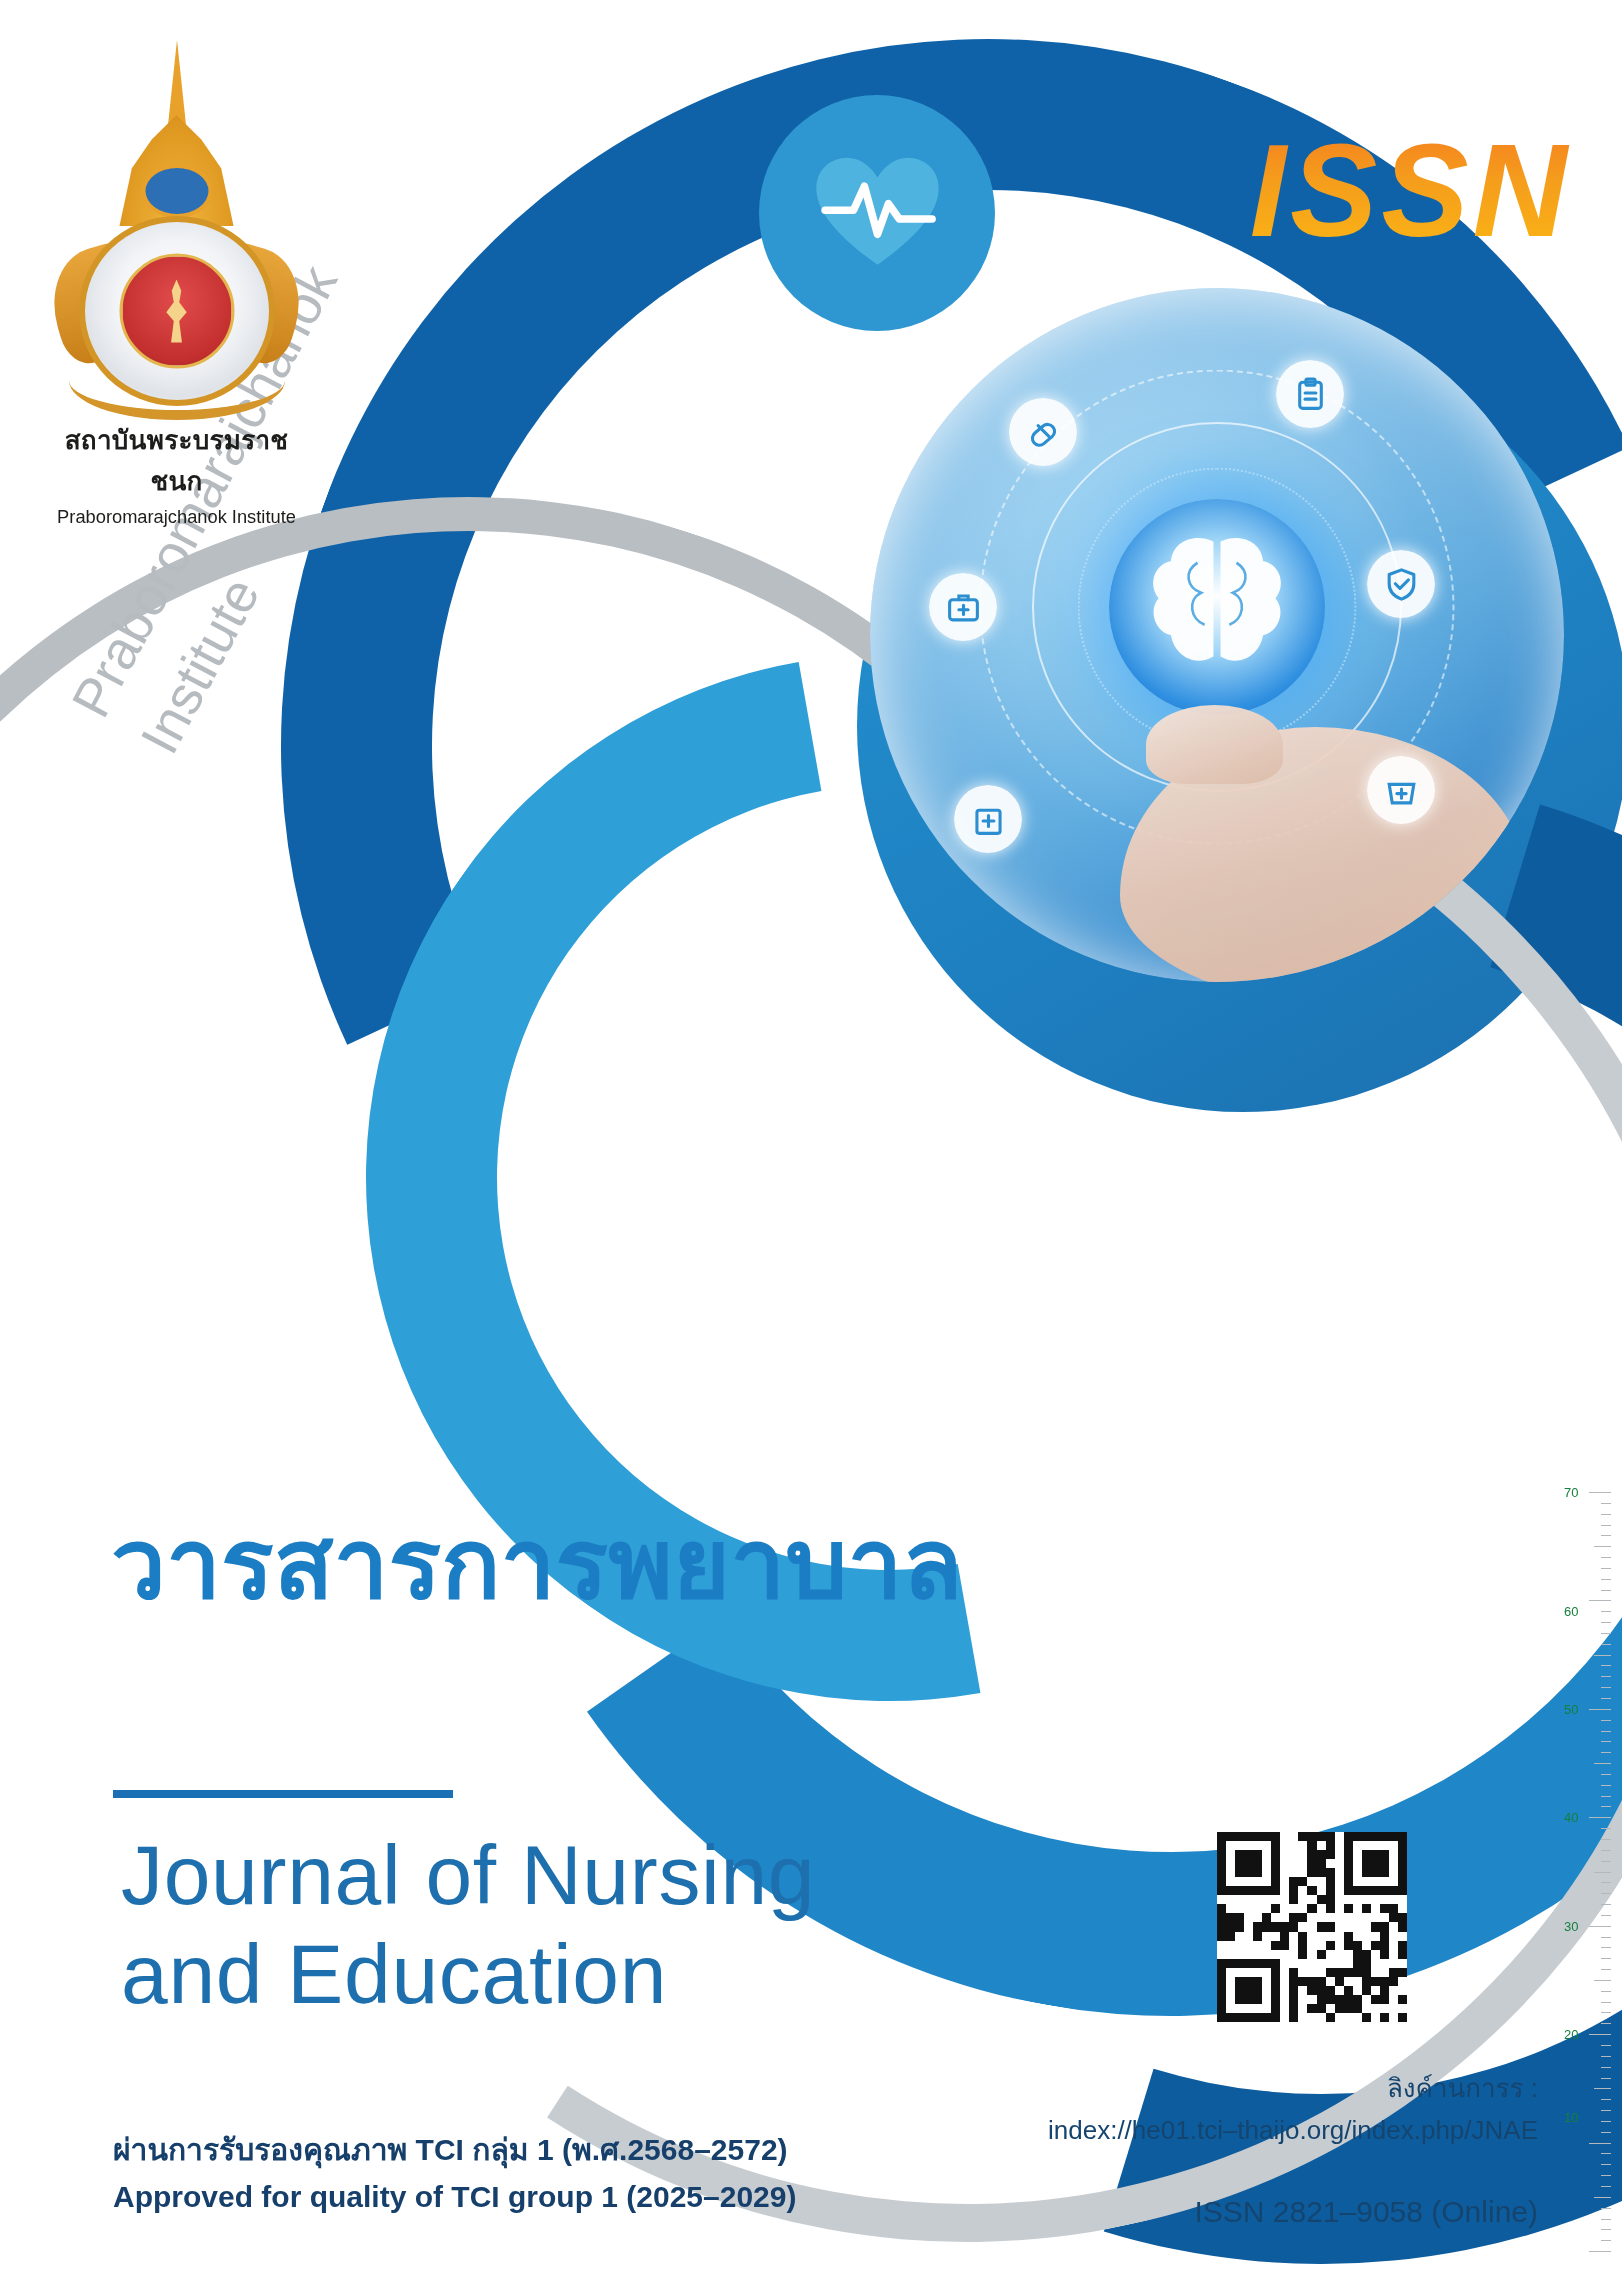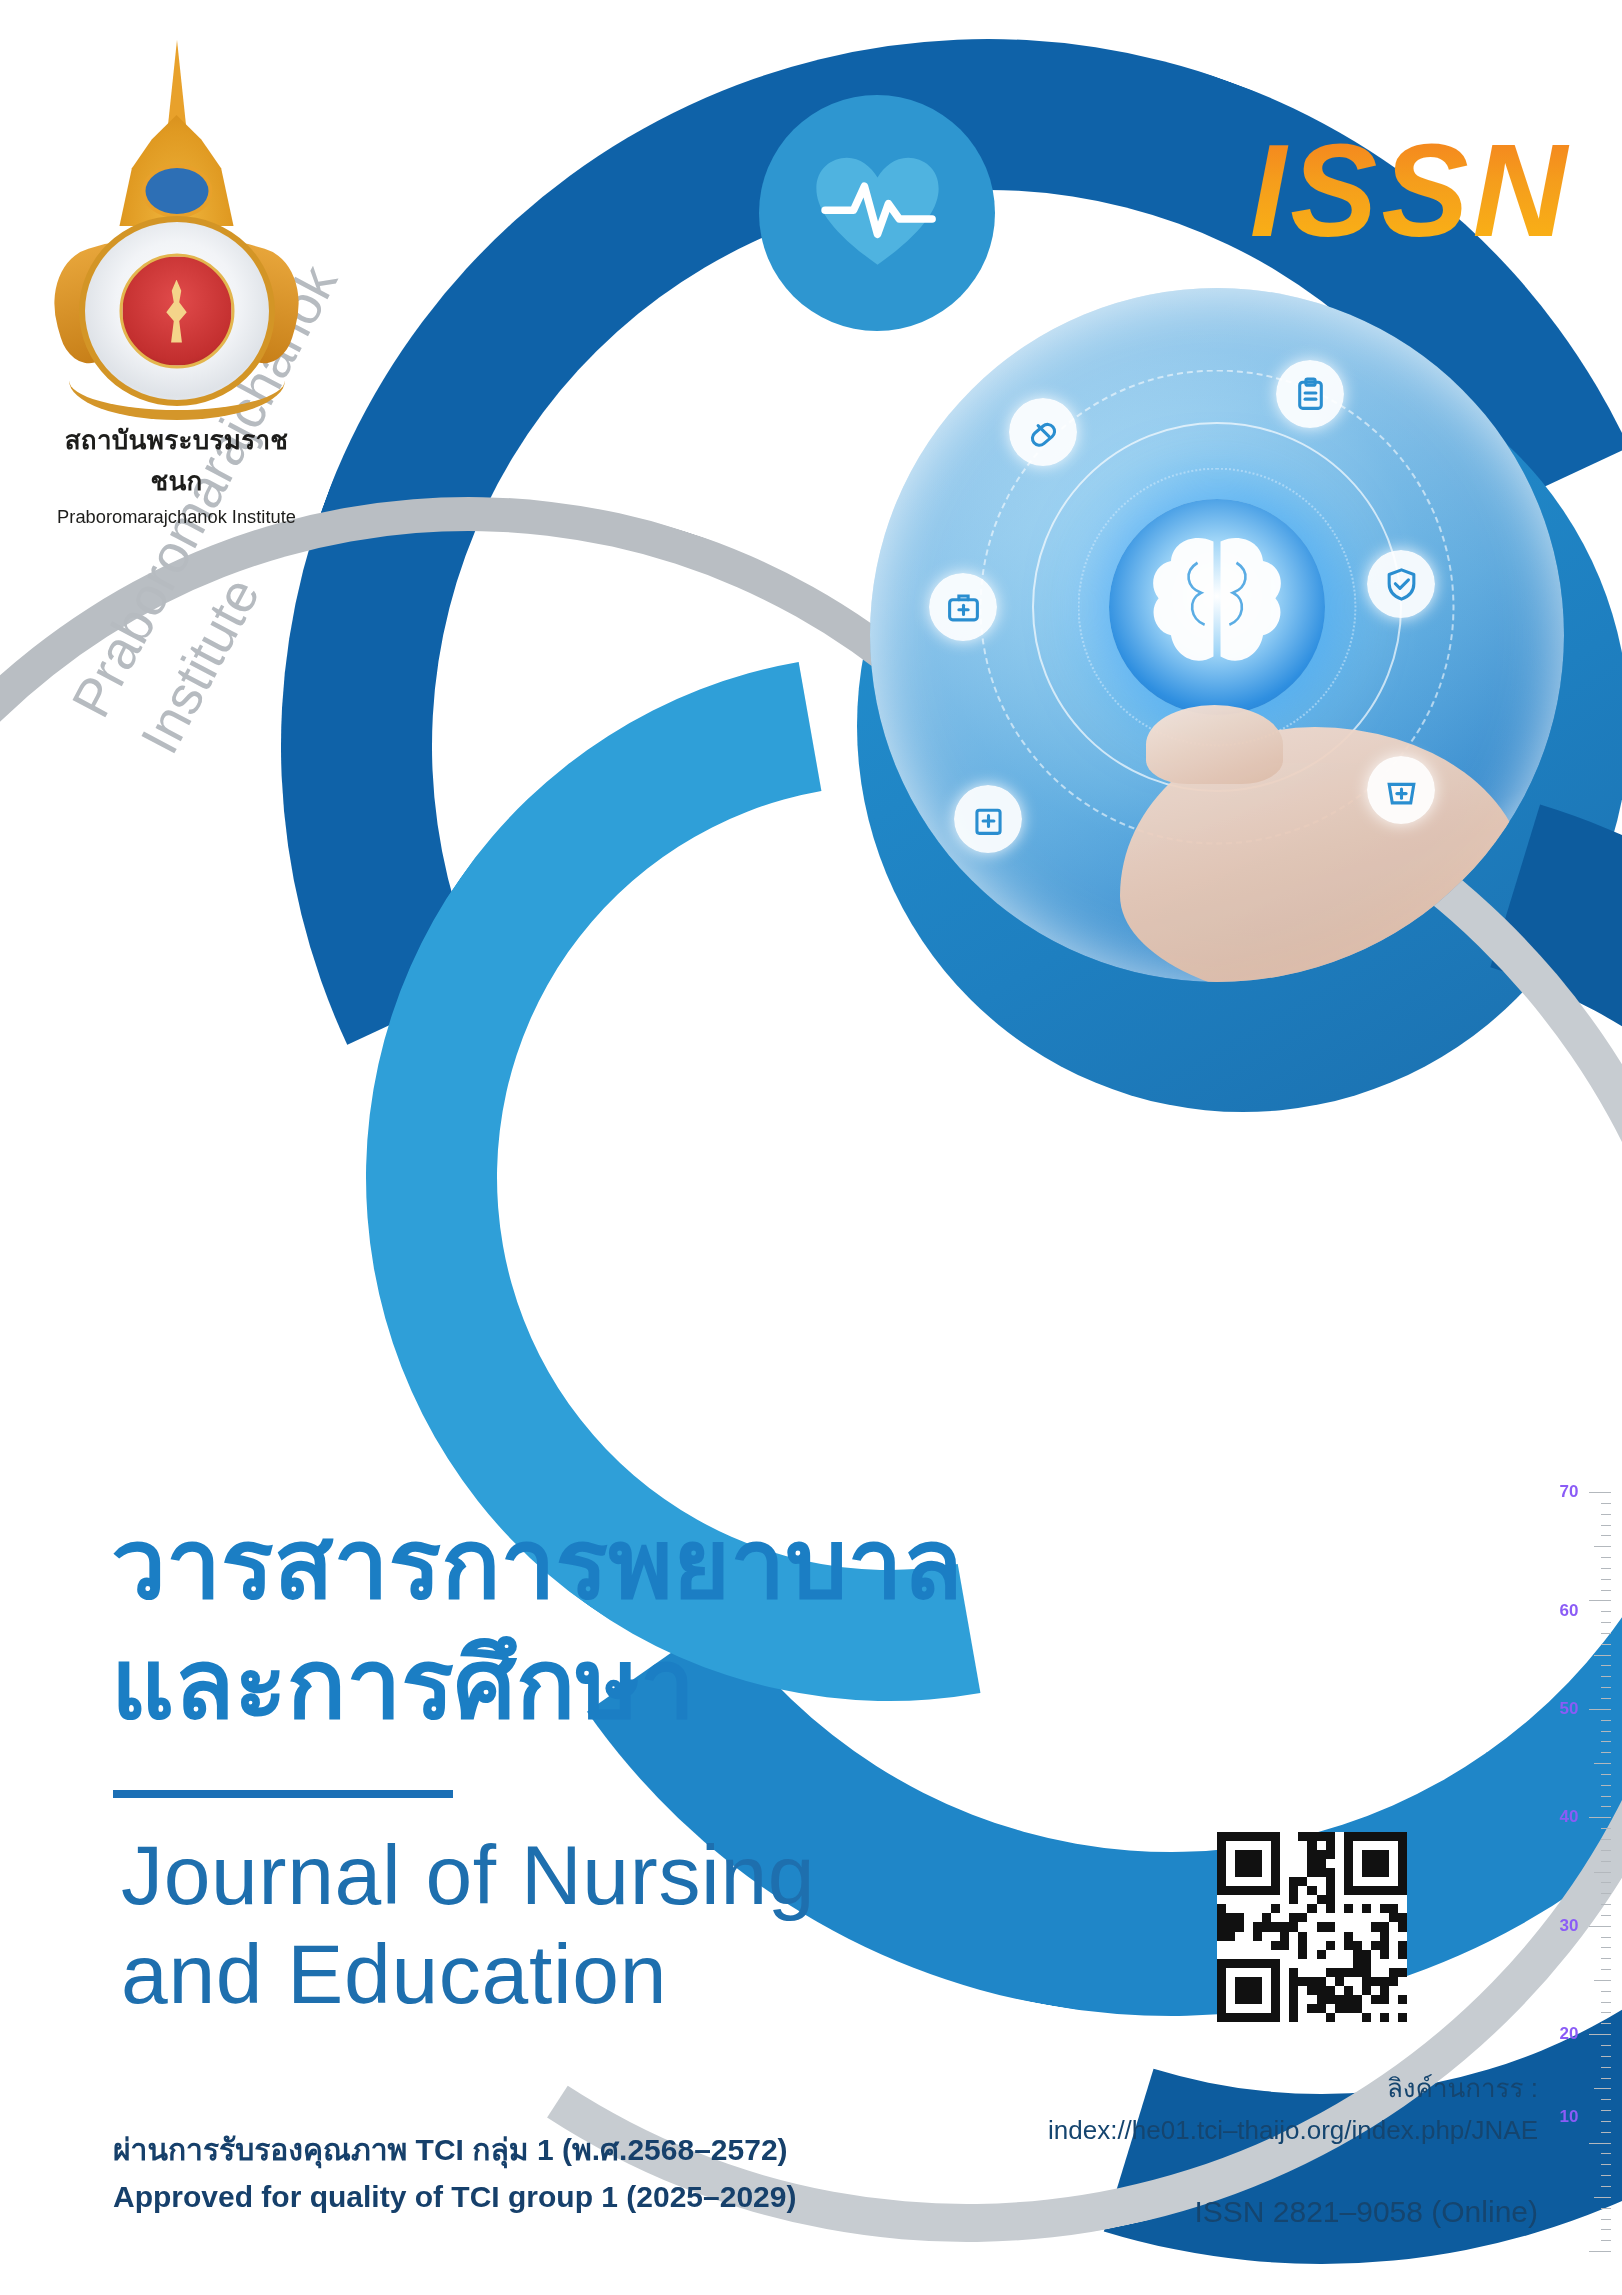--- a/index.html
+++ b/index.html
@@ -431,23 +431,22 @@
   }
 
   
   #ruler {
     position: absolute;
     right: 6.5px;
     top: 1492px;
     width: 79px;
     height: 759px;
     z-index: 48;
-    color: #8b5cf6;
-    font-size: 17px;
-    font-weight: bold;
+    color: #15803d;
+    font-size: 13px;
   }
   .ruler-tick {
     position: absolute;
     right: 5.2px;
     height: 1.3px;
     background: #b3b8bd;
   }
   .ruler-label {
     position: absolute;
     right: 38px;
@@ -566,21 +565,20 @@
             <line x1="18" y1="28" x2="30" y2="28"></line>
           </g>
         </svg>
     </div>
 
     <div class="hand"></div>
   </div>
 
   <div id="title-th">
     <div>วารสารการพยาบาล</div>
-    <div>และการศึกษา</div>
   </div>
   <div id="title-rule"></div>
   <div id="title-en">
     <div>Journal of Nursing</div>
     <div>and Education</div>
   </div>
 
   <div id="accreditation">
     <div>ผ่านการรับรองคุณภาพ TCI กลุ่ม 1 (พ.ศ.2568–2572)</div>
     <div>Approved for quality of TCI group 1 (2025–2029)</div>

